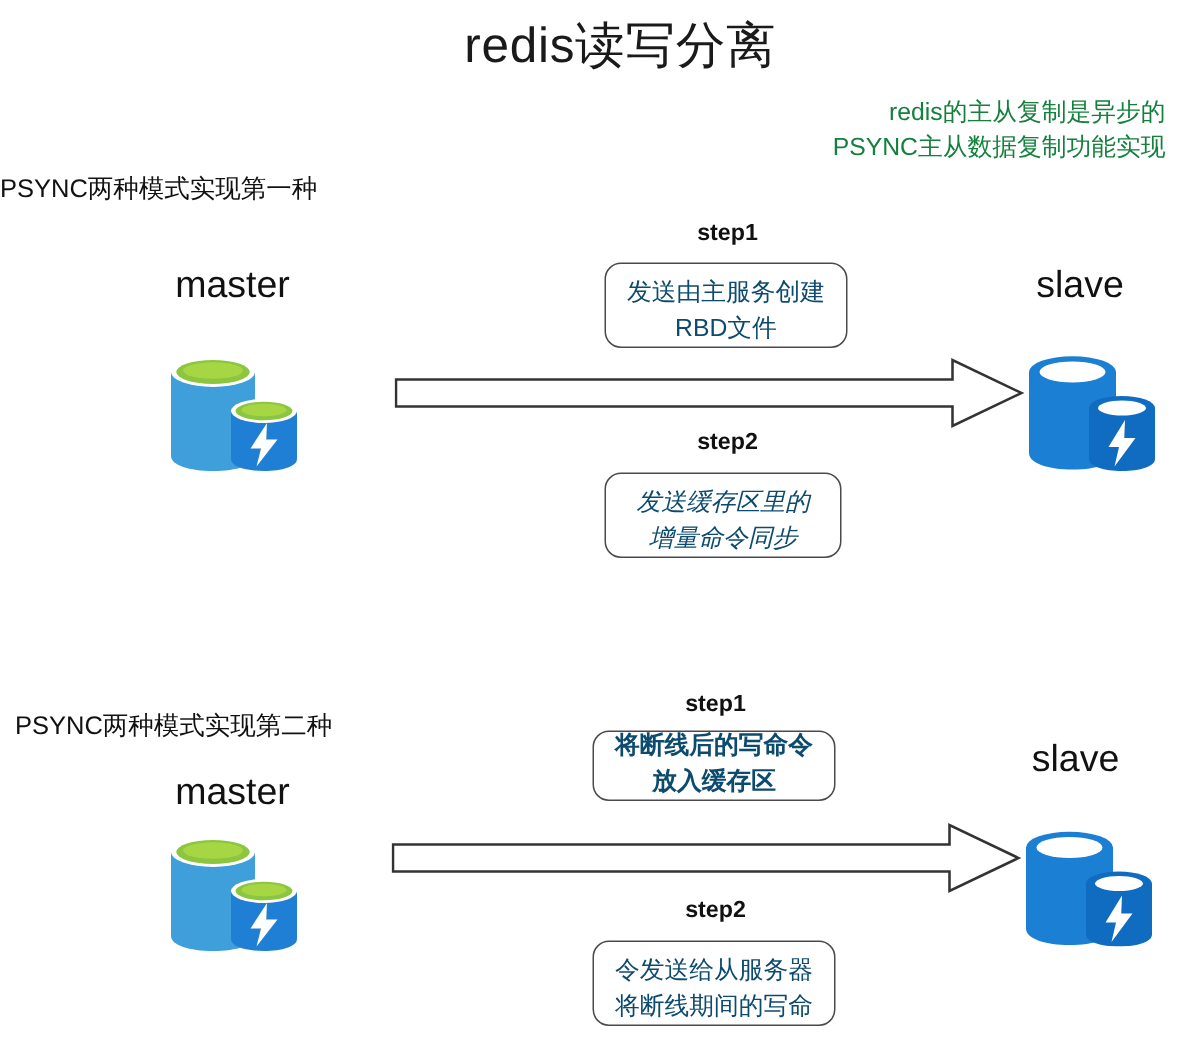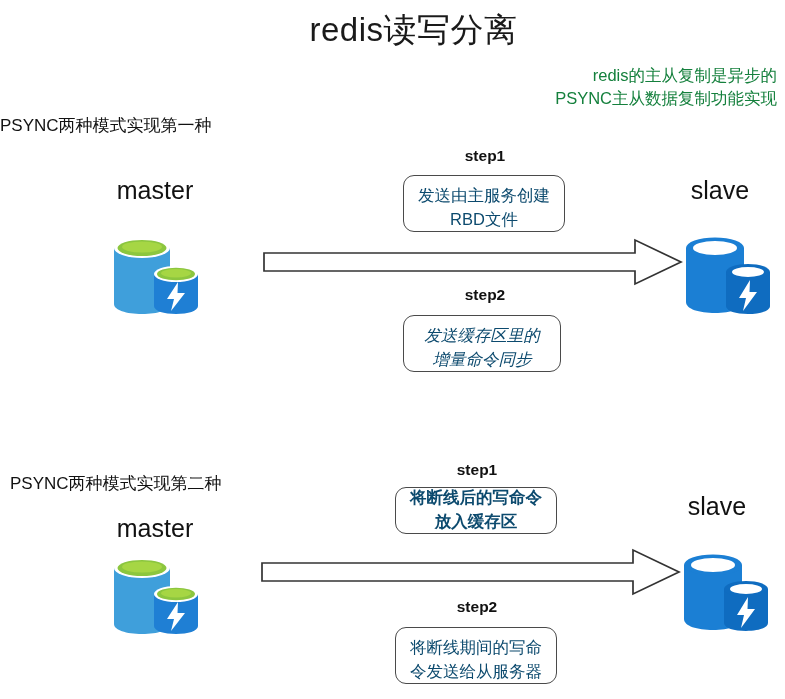--- a/index.html
+++ b/index.html
@@ -201,15 +201,15 @@
 
 <div class="abs" style="left:261px; top:548px;">
   <svg class="block-arrow" width="420" height="48" viewBox="0 0 420 48" xmlns="http://www.w3.org/2000/svg">
     <path d="M1 15 L372 15 L372 2 L418 24 L372 46 L372 33 L1 33 Z" fill="#ffffff" stroke="#333333" stroke-width="1.7" stroke-linejoin="miter"></path>
   </svg>
 </div>
 
 <div class="abs step-caption" style="left:396px; top:597px; width:162px;">step2</div>
 
 <div class="abs msg-box" style="left:395px; top:627px; width:162px; height:57px;">
+  <span>令发送给从服务器</span>
   <span>将断线期间的写命</span>
-  <span>令发送给从服务器</span>
 </div>
 
 </body></html>

